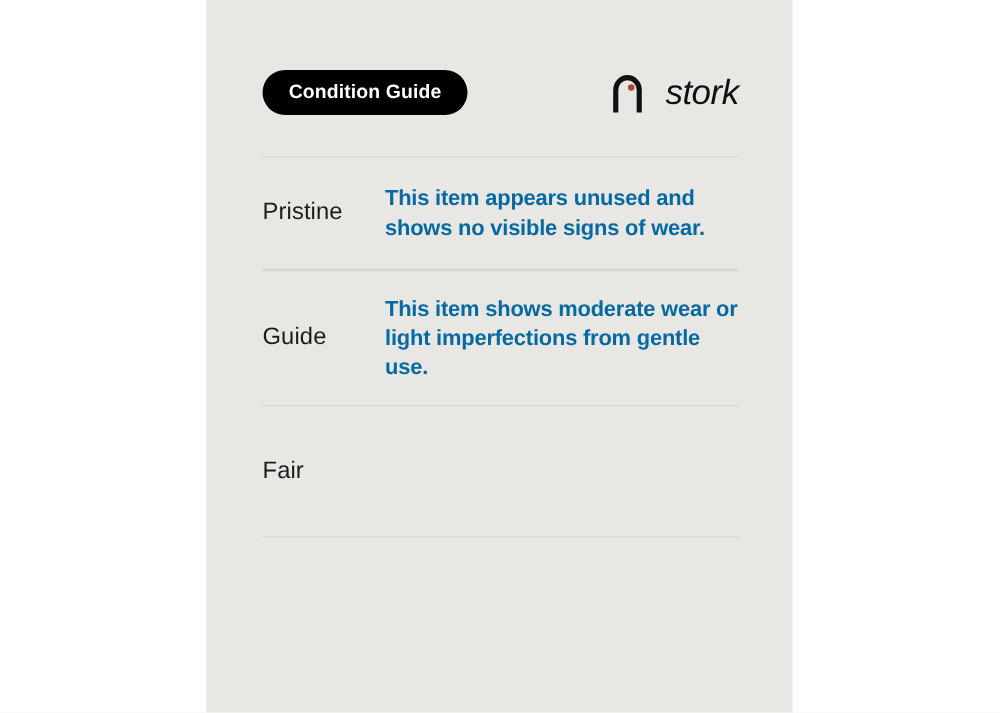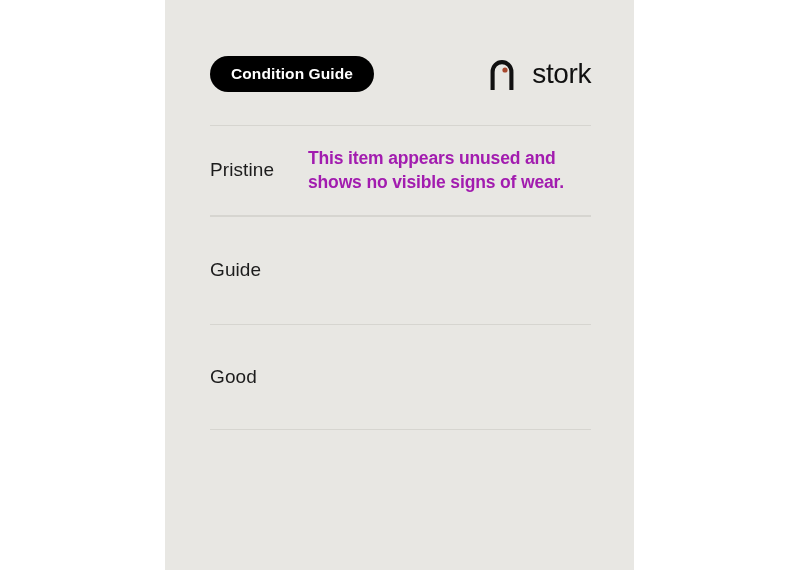--- a/index.html
+++ b/index.html
@@ -59,20 +59,21 @@
     letter-spacing: 0.1px;
     white-space: nowrap;
     user-select: none;
   }
 
   .brand {
     display: flex;
     align-items: center;
     gap: 17px;
     margin-right: 0px;
+    font-style: italic;
   }
 
   .brand-mark {
     display: block;
     width: 26px;
     height: 31px;
     flex: none;
   }
 
   .brand-word {
@@ -110,21 +111,21 @@
     font-weight: normal;
     color: #1c1c1c;
     line-height: 1.3;
     letter-spacing: 0.1px;
   }
 
   .row-desc {
     flex: 1 1 auto;
     font-size: 17.5px;
     font-weight: bold;
-    color: #a21caf;
+    color: #0369a1;
     line-height: 1.32;
     letter-spacing: -0.15px;
   }
 
   
   .row-h-89  { height: 89px; }
   .row-h-88  { height: 88px; }
   .row-h-107 { height: 107px; }
   .row-h-104 { height: 104px; }
 </style>
@@ -158,26 +159,27 @@
         <div class="row-desc">This item appears unused and shows no visible signs of wear.</div>
       </div>
 
       <div class="divider"></div>
 
 
       <div class="divider"></div>
 
       <div class="guide-row row-h-107">
         <div class="row-label">Guide</div>
+        <div class="row-desc">This item shows moderate wear or light imperfections from gentle use.</div>
       </div>
 
       <div class="divider"></div>
 
       <div class="guide-row row-h-104">
-        <div class="row-label">Good</div>
+        <div class="row-label">Fair</div>
       </div>
 
       <div class="divider"></div>
 
     </div>
 
   </div>
 
 </div>
 

